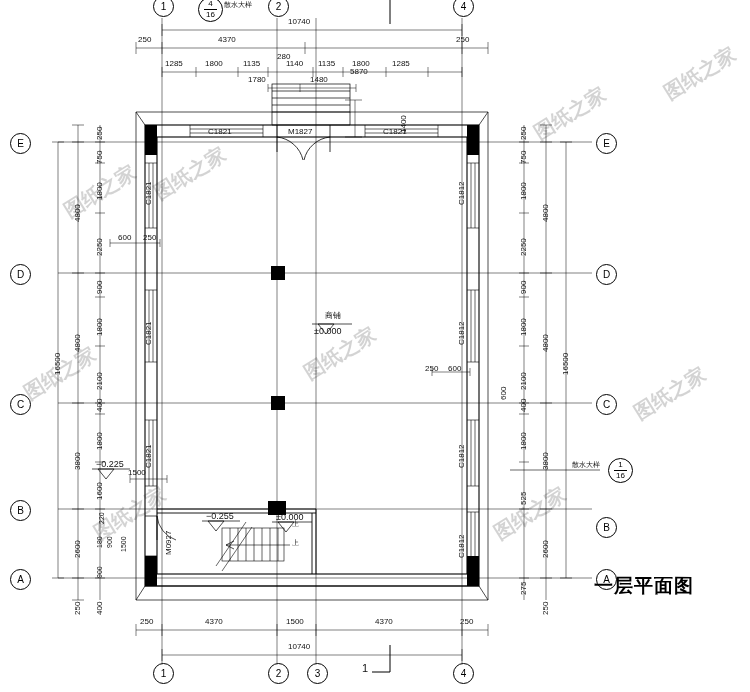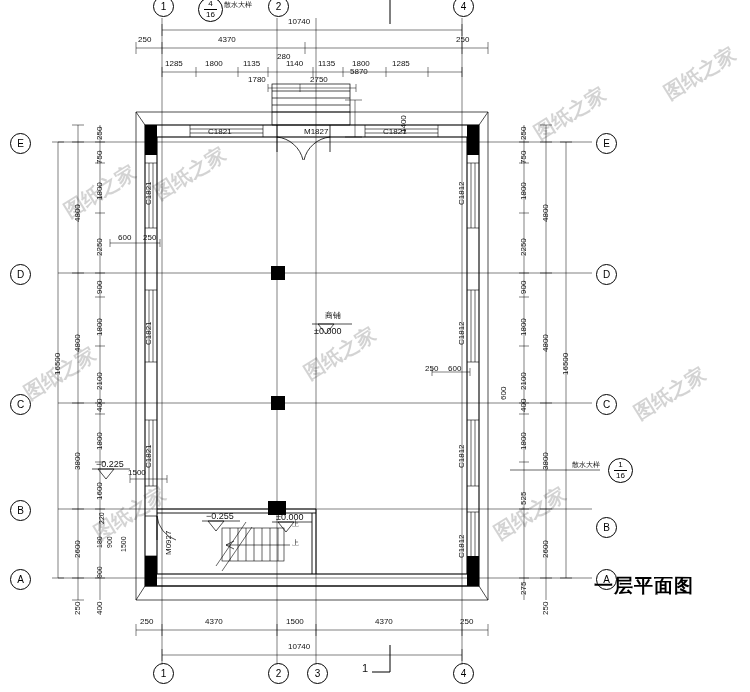--- a/index.html
+++ b/index.html
@@ -358,21 +358,21 @@
 <div class="lbl" style="left:165px;top:60px;">1285</div>
 <div class="lbl" style="left:205px;top:60px;">1800</div>
 <div class="lbl" style="left:243px;top:60px;">1135</div>
 <div class="lbl" style="left:286px;top:60px;">1140</div>
 <div class="lbl" style="left:318px;top:60px;">1135</div>
 <div class="lbl" style="left:352px;top:60px;">1800</div>
 <div class="lbl" style="left:392px;top:60px;">1285</div>
 
 <div class="lbl" style="left:277px;top:53px;">280</div>
 <div class="lbl" style="left:248px;top:76px;">1780</div>
-<div class="lbl" style="left:310px;top:76px;">2750</div>
+<div class="lbl" style="left:310px;top:76px;">1480</div>
 
 <div class="lbl" style="left:140px;top:618px;">250</div>
 <div class="lbl" style="left:205px;top:618px;">4370</div>
 <div class="lbl" style="left:286px;top:618px;">1500</div>
 <div class="lbl" style="left:375px;top:618px;">4370</div>
 <div class="lbl" style="left:460px;top:618px;">250</div>
 <div class="lbl" style="left:288px;top:643px;">10740</div>
 
 <div class="lbl vlbl" style="left:54px;top:375px;">16500</div>
 <div class="lbl vlbl" style="left:74px;top:222px;">4800</div>
@@ -419,21 +419,21 @@
 <div class="lbl vlbl" style="left:520px;top:505px;">525</div>
 <div class="lbl vlbl" style="left:542px;top:558px;">2600</div>
 <div class="lbl vlbl" style="left:520px;top:595px;">275</div>
 <div class="lbl vlbl" style="left:542px;top:615px;">250</div>
 
 <div class="lbl" style="left:425px;top:365px;">250</div>
 <div class="lbl" style="left:448px;top:365px;">600</div>
 <div class="lbl vlbl" style="left:500px;top:400px;">600</div>
 
 <div class="lbl" style="left:208px;top:128px;">C1821</div>
-<div class="lbl" style="left:288px;top:128px;margin-left:16px;">M1827</div>
+<div class="lbl" style="left:288px;top:128px;">M1827</div>
 <div class="lbl" style="left:383px;top:128px;">C1821</div>
 <div class="lbl vlbl" style="left:400px;top:133px;">1400</div>
 
 <div class="lbl vlbl" style="left:145px;top:205px;">C1821</div>
 <div class="lbl vlbl" style="left:145px;top:345px;">C1821</div>
 <div class="lbl vlbl" style="left:145px;top:468px;">C1821</div>
 
 <div class="lbl vlbl" style="left:458px;top:205px;">C1812</div>
 <div class="lbl vlbl" style="left:458px;top:345px;">C1812</div>
 <div class="lbl vlbl" style="left:458px;top:468px;">C1812</div>

